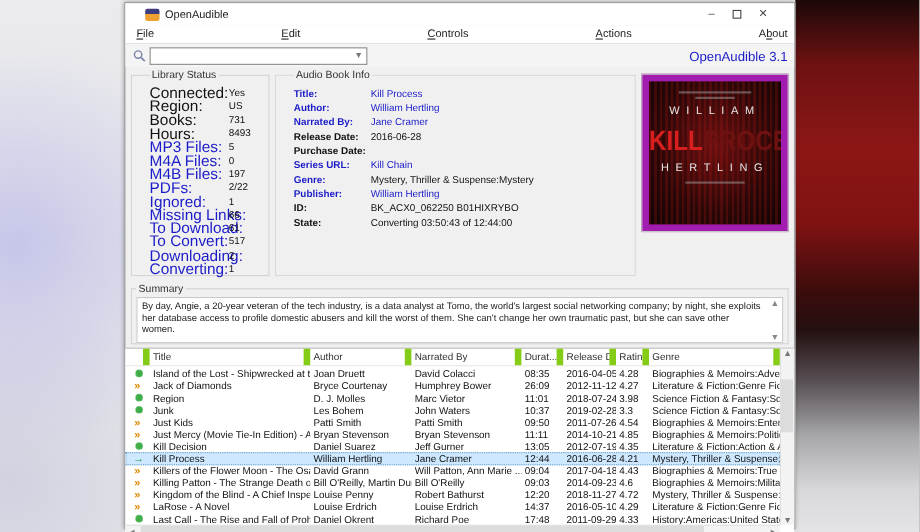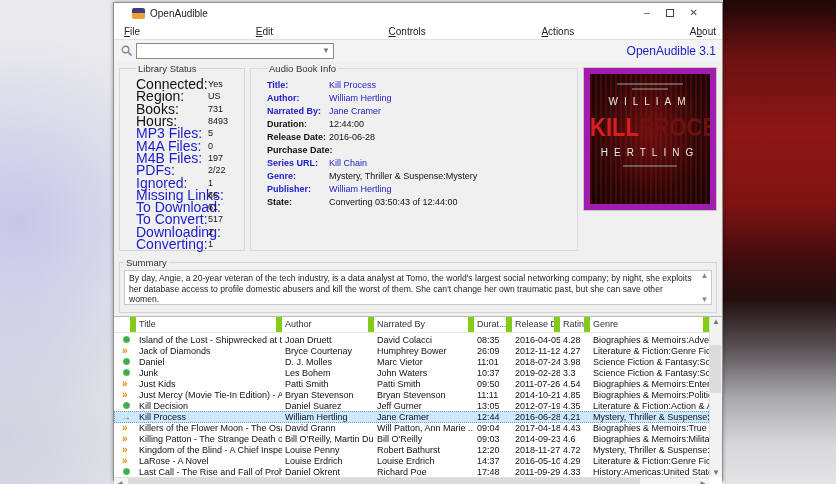--- a/index.html
+++ b/index.html
@@ -35,39 +35,39 @@
   .version { margin-left:auto; color:#1b1bc8; font-size:12px; }
   
   .main { display:flex; gap:5px; padding:2px 5px 0 5px; height:194px; }
   fieldset { border:1px solid #d4d4d4; padding:4px 16px; }
   legend { font-size:9.5px; color:#333; padding:0 2px; }
   .fs-lib { width:112px; height:188px; }
   .lib-row { display:flex; height:12.3px; align-items:center; }
   .lib-row .lbl { width:72px; font-weight:normal; font-size:14px; white-space:nowrap; }
   .lib-row .val { font-size:9px; }
   .fs-info { flex:1; height:188px; border-color:#dadada; }
-  .info-row { display:flex; height:13px; align-items:center; }
+  .info-row { display:flex; height:13px; align-items:center;gap:8px; }
   .info-row .lbl { width:62px; font-weight:bold; font-size:9px; white-space:nowrap; }
   .info-row .val { font-size:9px; white-space:nowrap; }
   .blue { color:#1b1bc8; }
   
   .cover-panel { width:134px; height:144px; margin-top:4px; background:#a21caf; border:1px solid #c6c6c6; padding:6px; }
   .cover { width:100%; height:100%; position:relative; overflow:hidden; text-align:center;
     background:
       repeating-linear-gradient(90deg, rgba(190,25,25,.22) 0 2px, transparent 2px 5px),
       radial-gradient(ellipse at 50% 45%, #6a0f0f 0%, #2a0707 60%, #120404 100%);
   }
   .cover .micro { height:2px; background:rgba(160,160,160,.5); margin:0 auto; }
   .cover .wname { color:#e8e8e8; font-size:10px; letter-spacing:6px; margin-top:6px; }
   .cover .ktitle { font-size:22px; font-weight:bold; letter-spacing:0; margin:8px 0 6px 0; transform:scaleY(1.15); }
   .cover .ktitle .k1 { color:#d81f1f; }
   .cover .ktitle .k2 { color:#6e1111; }
   
   .fs-summary { margin:2px 5px 0 5px; height:56px; padding:2px 4px 4px 4px; }
-  .sum-box { position:relative; background:#fff; border:1px solid #c9c9c9; height:35px; overflow:hidden; padding:2px 16px 0 4px; }
+  .sum-box { position:relative; background:#fff; border:1px solid #c9c9c9; height:42px; overflow:hidden; padding:2px 16px 0 4px; }
   .sum-box p { font-size:8.6px; line-height:10.5px; color:#222; margin-bottom:5px; }
   .sum-scroll { position:absolute; right:0; top:0; bottom:0; width:13px; display:flex; flex-direction:column; justify-content:space-between; align-items:center; color:#888; font-size:8px; }
   
   .table { position:relative; margin-top:3px; height:173px; background:#fff; border-top:1px solid #b8b8b8; }
   .grid-cols { display:grid; grid-template-columns:22px 146px 92px 100px 38px 48px 30px 1fr; }
   .thead { height:16px; border-bottom:1px solid #e6e6e6; padding-right:13px; }
   .th { font-size:9px; color:#333; padding:2px 3px 0 3px; border-right:6px solid #84cc16; white-space:nowrap; overflow:hidden; }
   .rows { position:absolute; top:17px; bottom:12px; left:0; right:13px; overflow:hidden; }
   .trow { height:11.07px; align-items:center; }
   .trow .td { font-size:9px; white-space:nowrap; overflow:hidden; padding:0 3px; color:#111; }
@@ -193,42 +193,42 @@
             </div>
             <div class="info-row">
               <span class="lbl blue">Author:</span>
               <span class="val blue">William Hertling</span>
             </div>
             <div class="info-row">
               <span class="lbl blue">Narrated By:</span>
               <span class="val blue">Jane Cramer</span>
             </div>
             <div class="info-row">
-              <span class="lbl">Duration:</span>
-              <span class="val">12:44:00</span>
-            </div>
-            <div class="info-row">
               <span class="lbl">Release Date:</span>
               <span class="val">2016-06-28</span>
             </div>
             <div class="info-row">
               <span class="lbl">Purchase Date:</span>
               <span class="val"></span>
             </div>
             <div class="info-row">
               <span class="lbl blue">Series URL:</span>
               <span class="val blue">Kill Chain</span>
             </div>
             <div class="info-row">
               <span class="lbl blue">Genre:</span>
               <span class="val">Mystery, Thriller &amp; Suspense:Mystery</span>
             </div>
             <div class="info-row">
               <span class="lbl blue">Publisher:</span>
               <span class="val blue">William Hertling</span>
+            </div>
+            <div class="info-row">
+              <span class="lbl">ID:</span>
+              <span class="val">BK_ACX0_062250 B01HIXRYBO</span>
             </div>
             <div class="info-row">
               <span class="lbl">State:</span>
               <span class="val">Converting 03:50:43 of 12:44:00</span>
             </div>
           </div>
       </fieldset>
 
       <div class="cover-panel">
         <div class="cover">
@@ -281,21 +281,21 @@
             <div class="td">Jack of Diamonds</div>
             <div class="td">Bryce Courtenay</div>
             <div class="td">Humphrey Bower</div>
             <div class="td">26:09</div>
             <div class="td">2012-11-12</div>
             <div class="td">4.27</div>
             <div class="td">Literature &amp; Fiction:Genre Fiction:Litera</div>
           </div>
           <div class="trow grid-cols">
             <div class="td"><span class="st st-green"></span></div>
-            <div class="td">Daniel</div>
+            <div class="td">Region</div>
             <div class="td">D. J. Molles</div>
             <div class="td">Marc Vietor</div>
             <div class="td">11:01</div>
             <div class="td">2018-07-24</div>
             <div class="td">3.98</div>
             <div class="td">Science Fiction &amp; Fantasy:Science Fictio</div>
           </div>
           <div class="trow grid-cols">
             <div class="td"><span class="st st-green"></span></div>
             <div class="td">Junk</div>

